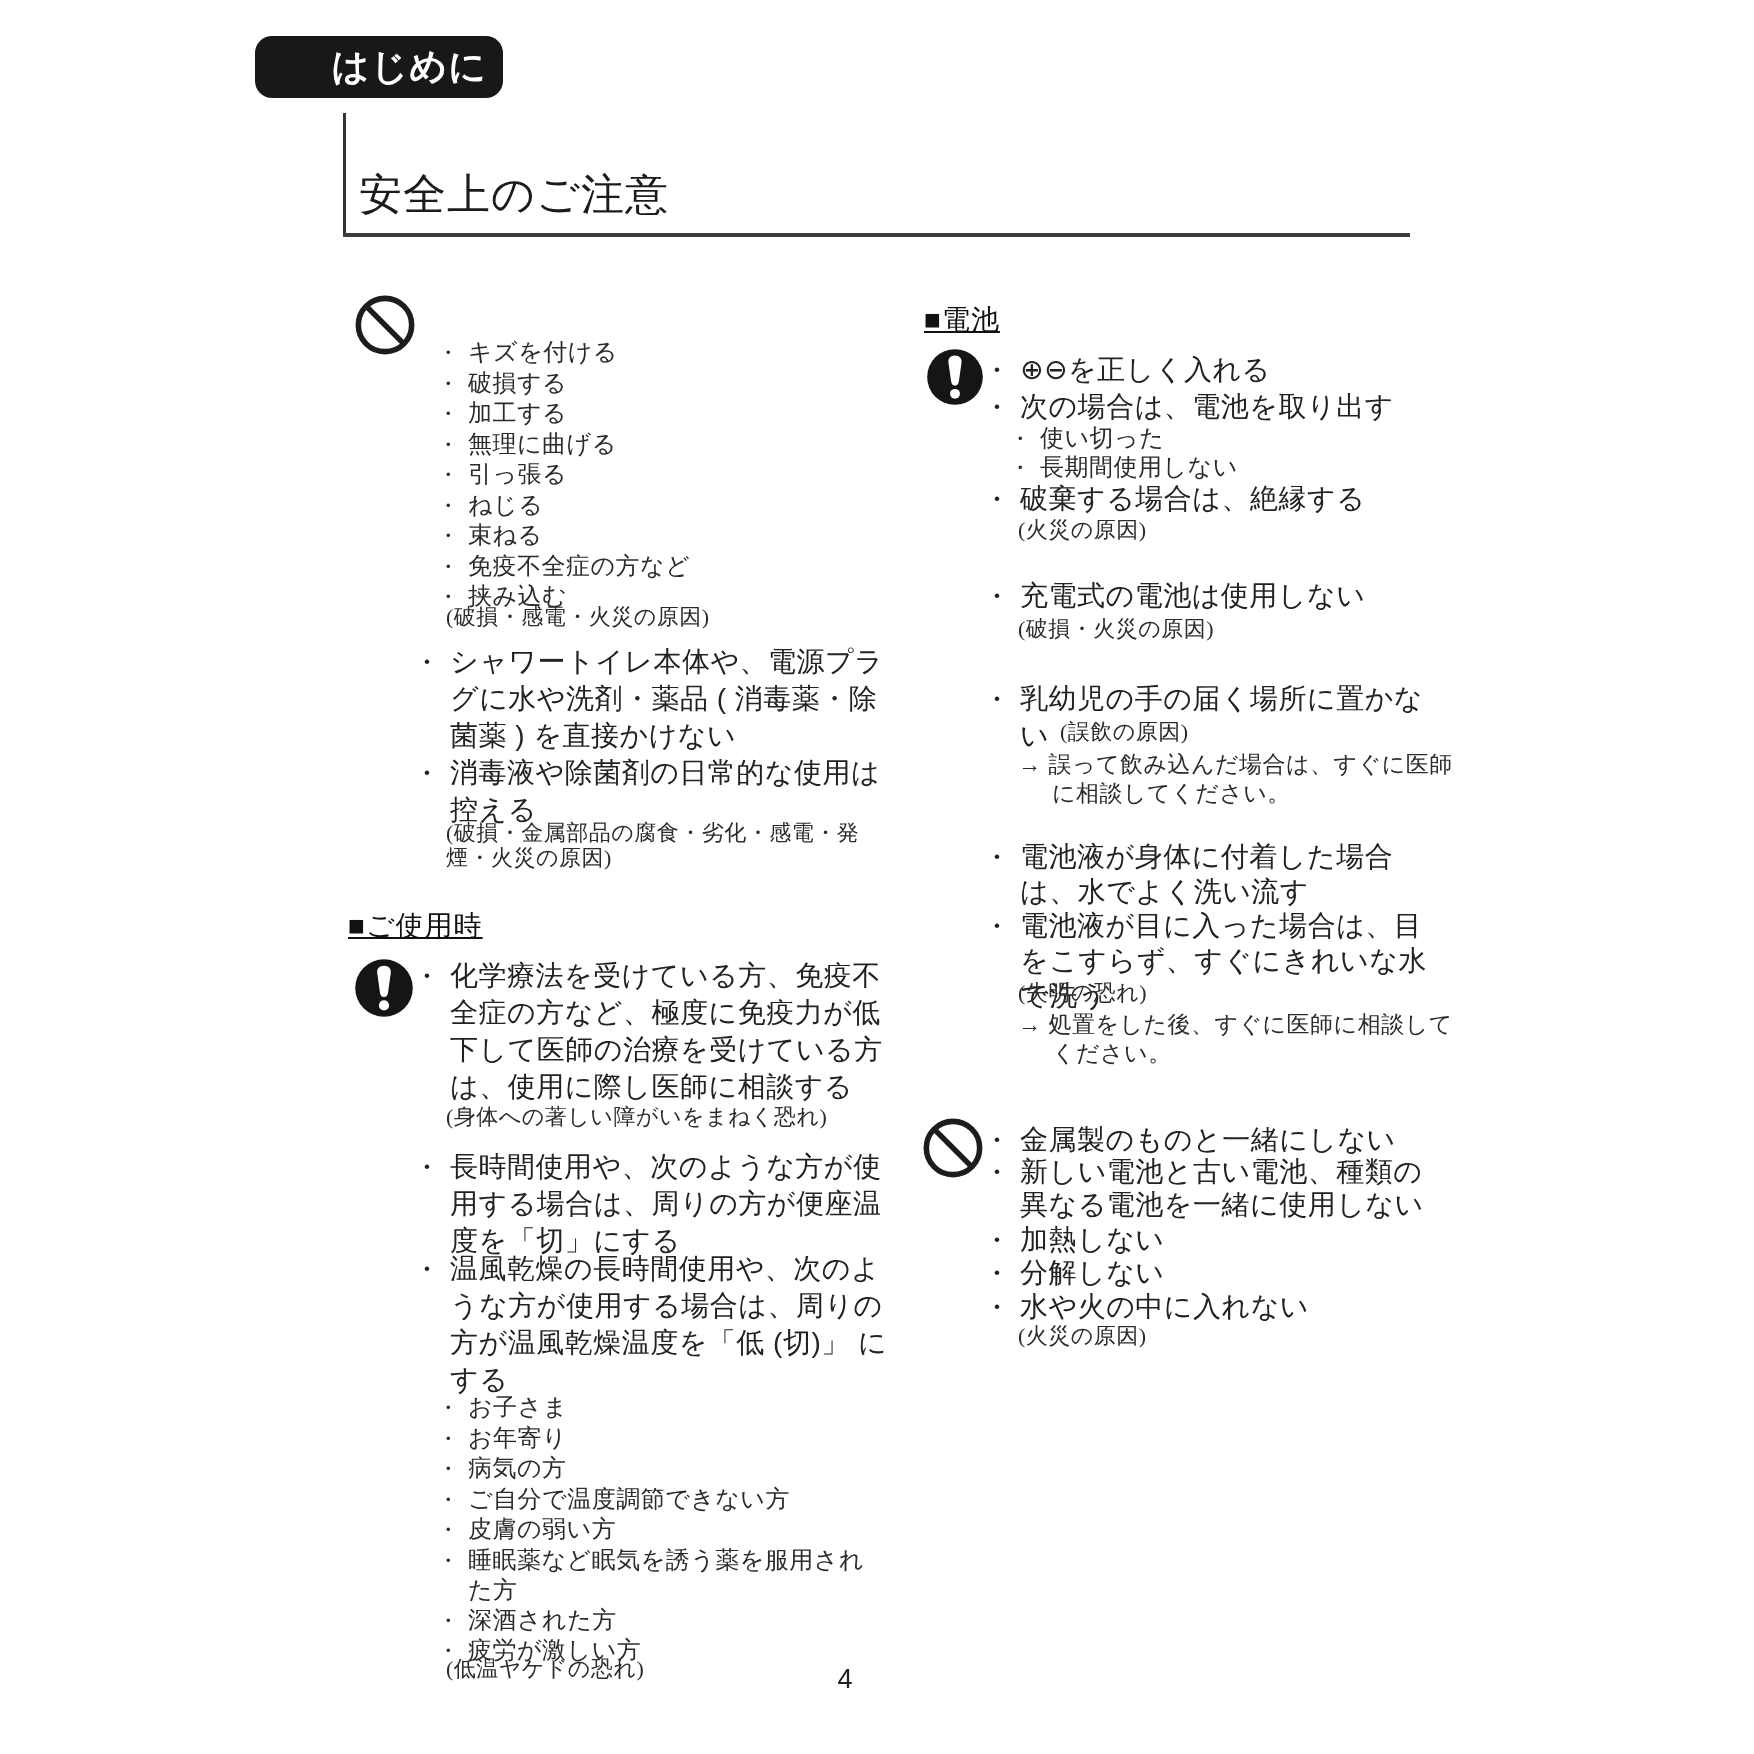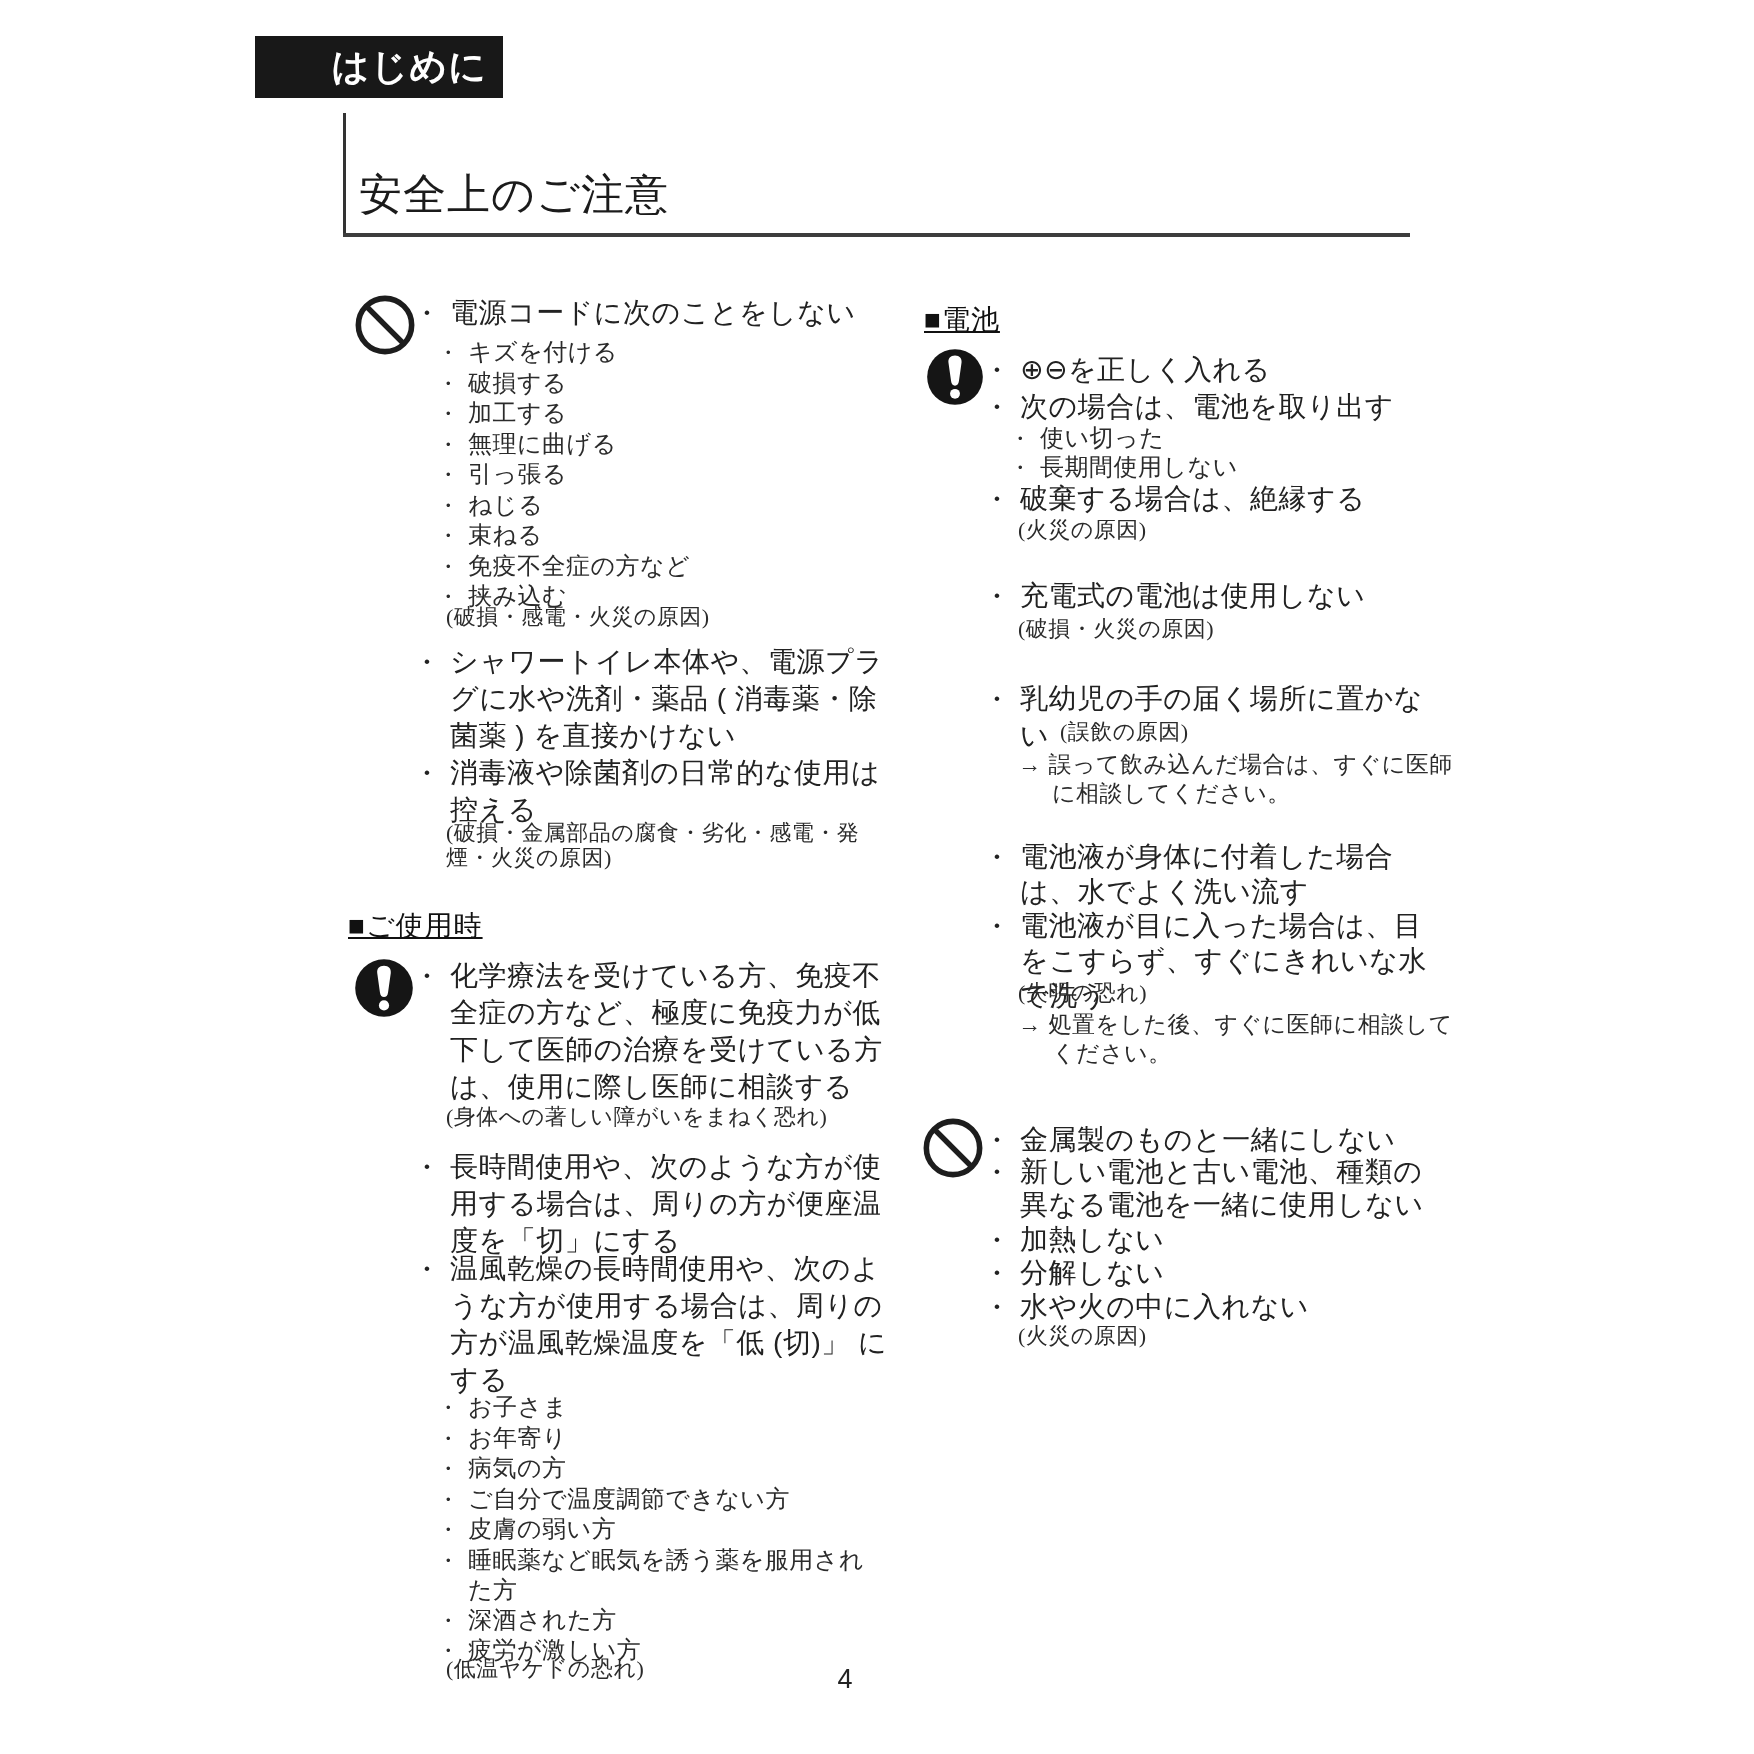--- a/index.html
+++ b/index.html
@@ -3,21 +3,21 @@
 <meta charset="utf-8">
 <style>
   html,body{margin:0;padding:0;background:#ffffff;}
   .page{
     position:relative;width:1754px;height:1754px;background:#ffffff;
     font-family:"Liberation Sans","DejaVu Sans",sans-serif;color:#1f1f1f;overflow:hidden;
   }
   .tab{
     position:absolute;left:255px;top:36px;width:248px;height:62px;background:#181818;
     color:#ffffff;font-size:37px;font-weight:bold;display:flex;align-items:center;
-    justify-content:flex-end;padding-right:16px;box-sizing:border-box;letter-spacing:1px;
+    justify-content:flex-end;padding-right:16px;box-sizing:border-box;letter-spacing:1px;border-radius:17px;
   }
   .vline{position:absolute;left:343px;top:113px;width:3px;height:121px;background:#333333;}
   .hrule{position:absolute;left:343px;top:233px;width:1067px;height:4px;background:#3d3d3d;}
   .title{position:absolute;left:359px;top:166px;font-size:43px;color:#1b1b1b;letter-spacing:1px;}
   .sect{position:absolute;font-size:28px;color:#111111;letter-spacing:1px;text-decoration:underline;}
   .li{
     position:absolute;font-size:28px;line-height:37px;color:#222222;
     padding-left:26px;text-indent:-26px;letter-spacing:0.5px;
   }
   .li::before{content:"\2022";display:inline-block;width:26px;text-indent:0;font-size:17px;vertical-align:4px;color:#222222;}
@@ -43,21 +43,20 @@
   <div class="title">安全上のご注意</div>
   <div class="hrule"></div>
 
   <div class="icon" style="left:354px;top:294px;width:62px;height:62px">
     <svg viewBox="0 0 100 100">
         <circle cx="50" cy="50" r="43" fill="none" stroke="#1d1d1d" stroke-width="9"></circle>
         <line x1="20" y1="20" x2="80" y2="80" stroke="#1d1d1d" stroke-width="9"></line>
       </svg>
   </div>
 
-  <div class="li" style="left:424px;top:294px;width:450px">電源コードに次のことをしない</div>
 
   <div class="sublist" style="left:446px;top:337px;width:420px">
     <div class="sub">キズを付ける</div>
     <div class="sub">破損する</div>
     <div class="sub">加工する</div>
     <div class="sub">無理に曲げる</div>
     <div class="sub">引っ張る</div>
     <div class="sub">ねじる</div>
     <div class="sub">束ねる</div>
     <div class="sub">免疫不全症の方など</div>

